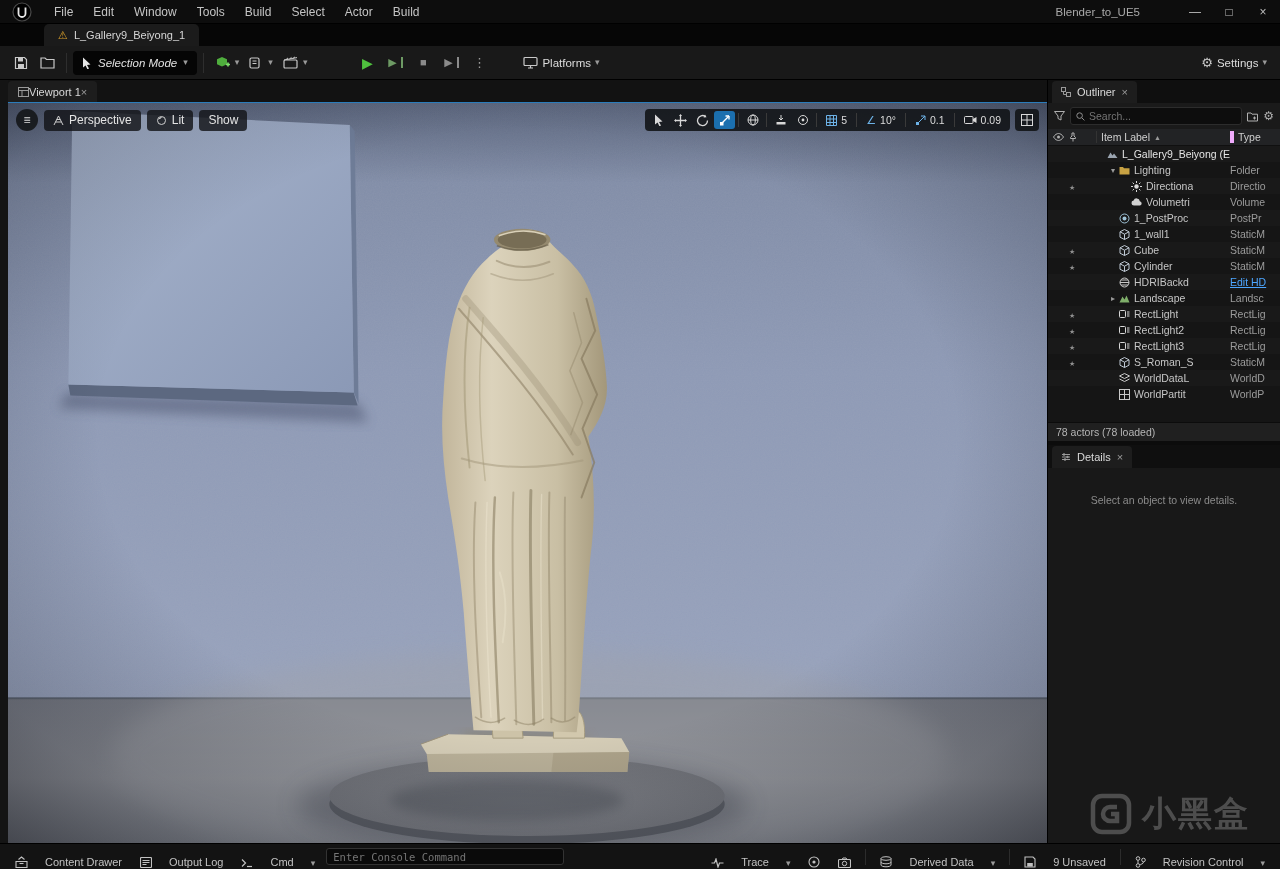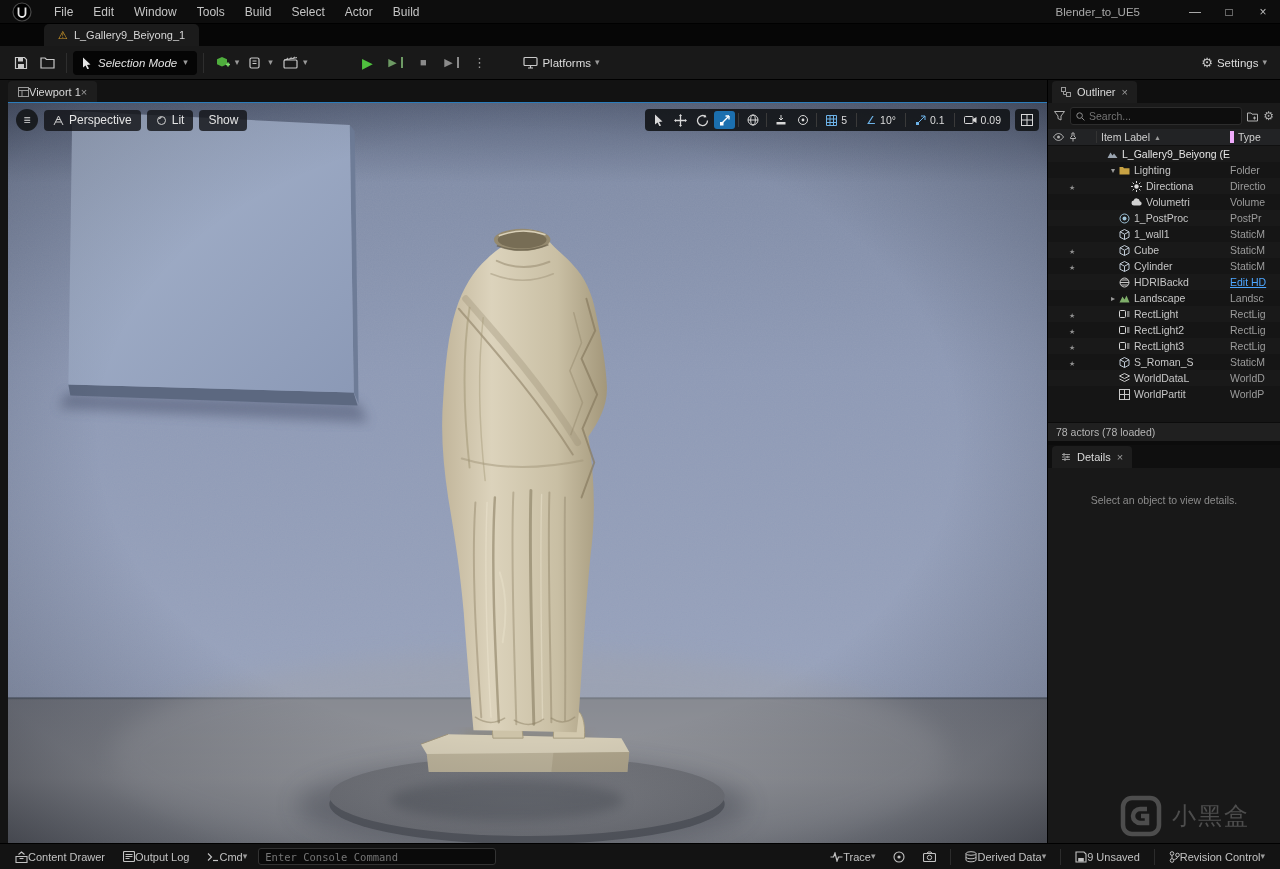--- a/index.html
+++ b/index.html
@@ -87,28 +87,28 @@
   .ol-type { width:50px; flex:none; color:#9b9b9b; overflow:hidden; white-space:nowrap; }
   .ol-type.link { color:#4da6ff; text-decoration:underline; }
   .ol-status { height:19px; background:#202020; display:flex; align-items:center; padding-left:8px; font-size:10.5px; color:#b5b5b5; flex:none; border-top:1px solid #0c0c0c; }
 
   .details { flex:1; display:flex; flex-direction:column; background:#0c0c0c; margin-top:4px; }
   .details-body { flex:1; background:#181818; }
   .details-empty { text-align:center; padding-top:26px; font-size:10.5px; color:#8b8b8b; }
 
   
   .statusbar { height:26px; background:#131313; border-top:1px solid #000; display:flex; align-items:center; padding:0 8px; font-size:11px; color:#c2c2c2; gap:4px; }
-  .sb-item { display:flex; align-items:center; gap:0; padding:0 7px; height:22px; border-radius:3px; }
+  .sb-item { display:flex; align-items:flex-end; gap:17px; padding:0 7px; height:22px; border-radius:3px; }
   .sb-sep { width:1px; height:16px; background:#2c2c2c; margin:0 3px; }
   .console-input { width:238px; height:17px; background:#0a0a0a; border:1px solid #333; border-radius:3px; color:#6f6f6f; font-family:"DejaVu Sans Mono",monospace; font-size:10.5px; padding:0 6px; outline:none; }
   .sb-spacer { flex:1; }
 
   
   .watermark { position:absolute; right:30px; bottom:32px; display:flex; align-items:center; gap:10px; z-index:5; opacity:.85; }
-  .watermark-text { font-size:24px; font-weight:normal; color:#575757; letter-spacing:2px; }
+  .watermark-text { font-size:34px; font-weight:bold; color:#575757; letter-spacing:2px; }
 
   .icon svg, svg.ic { display:block; }
 </style>
 </head>
 <body>
 
 <div class="window">
 
   <div class="menubar">
     <div class="ue-logo">

